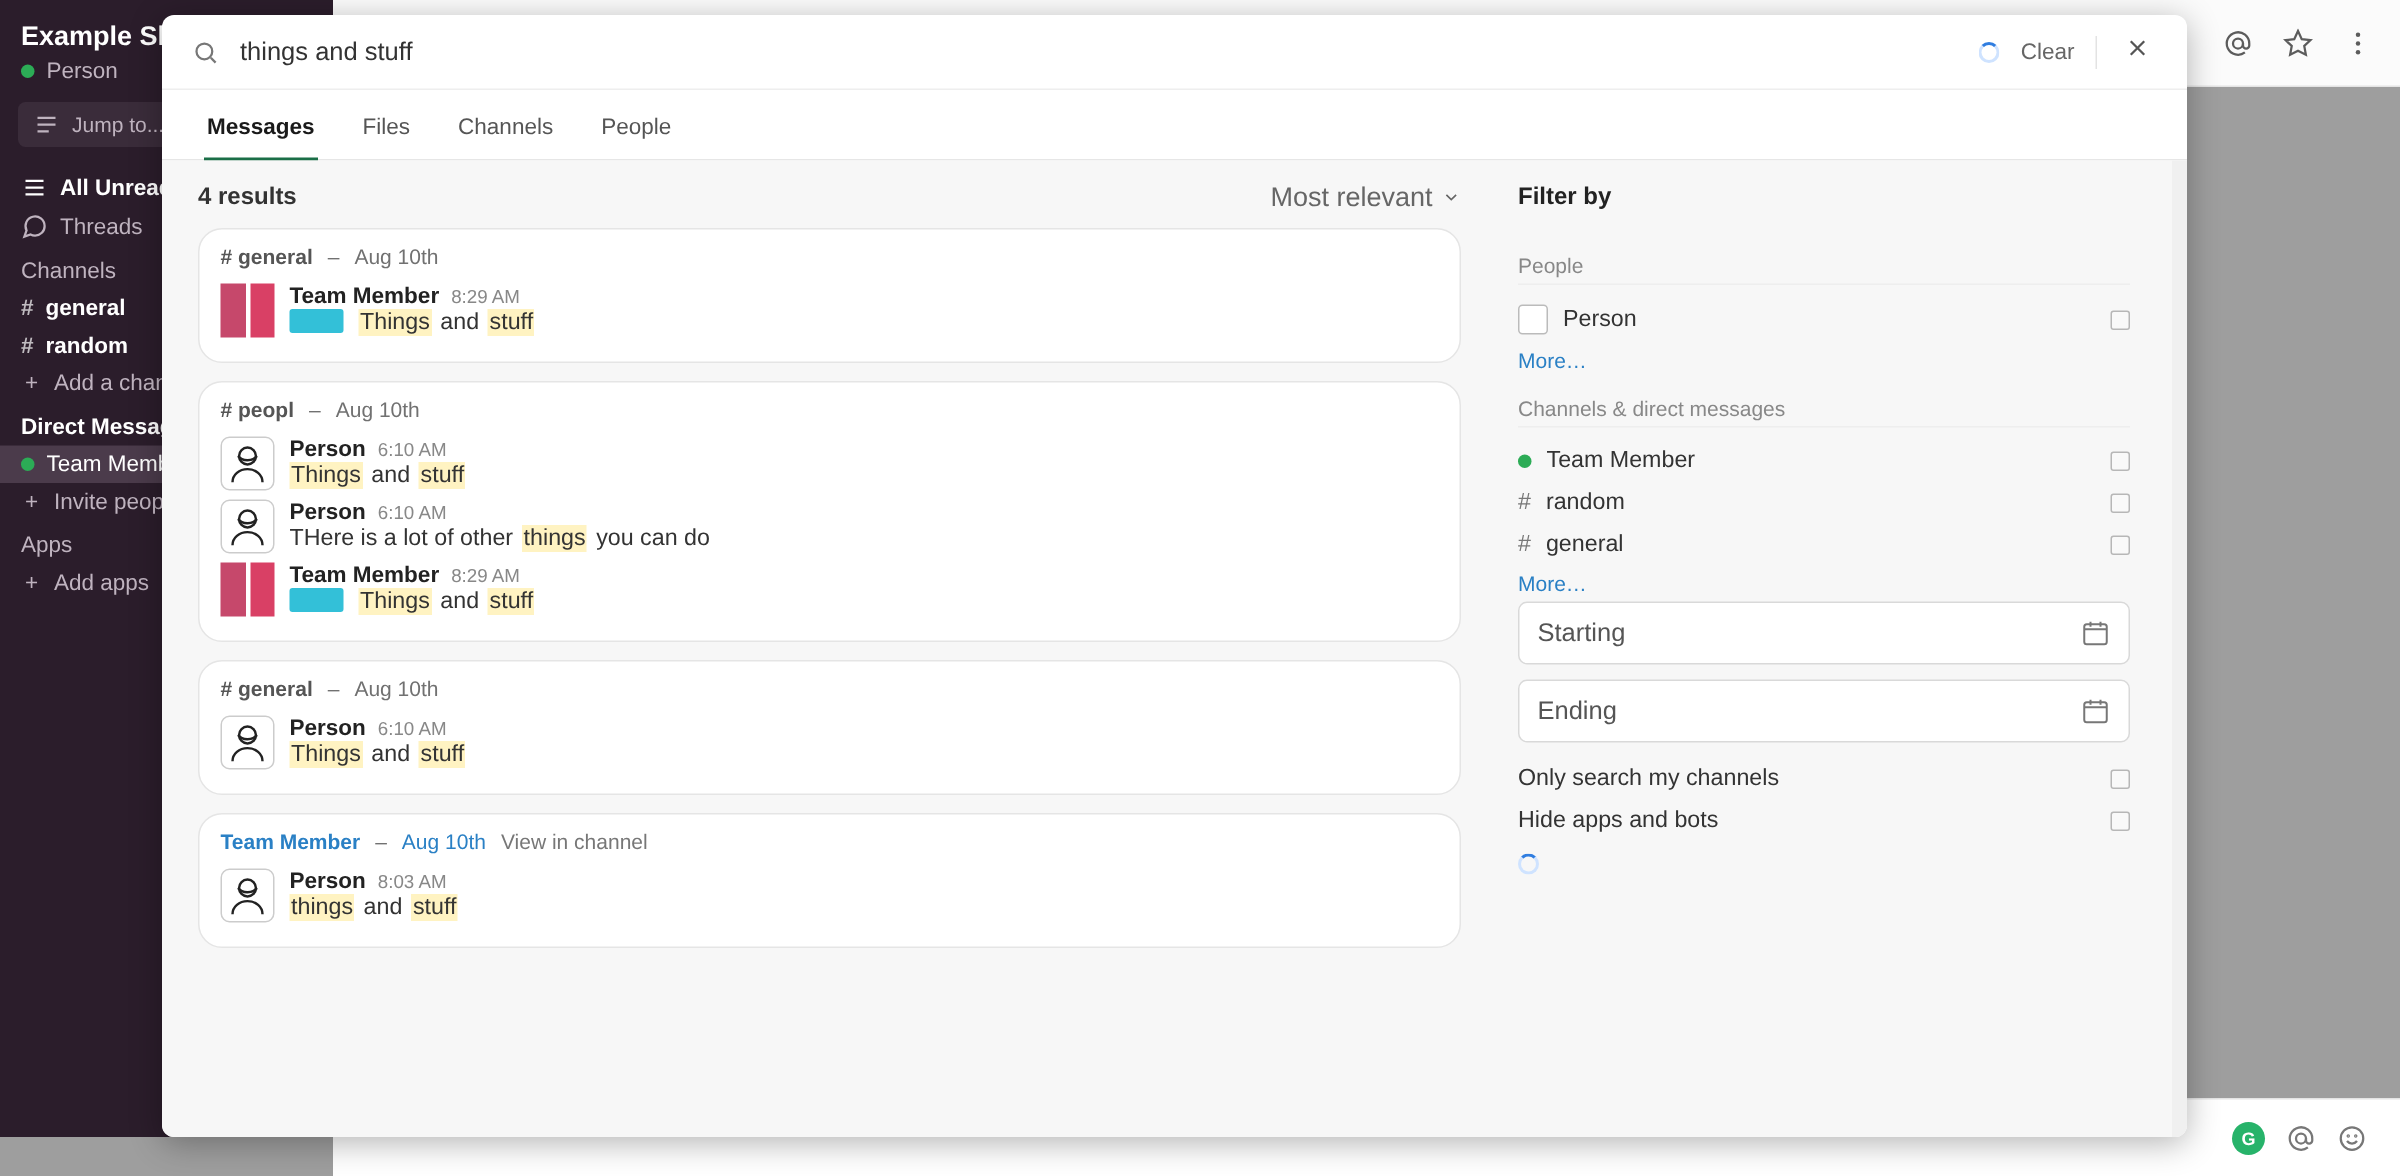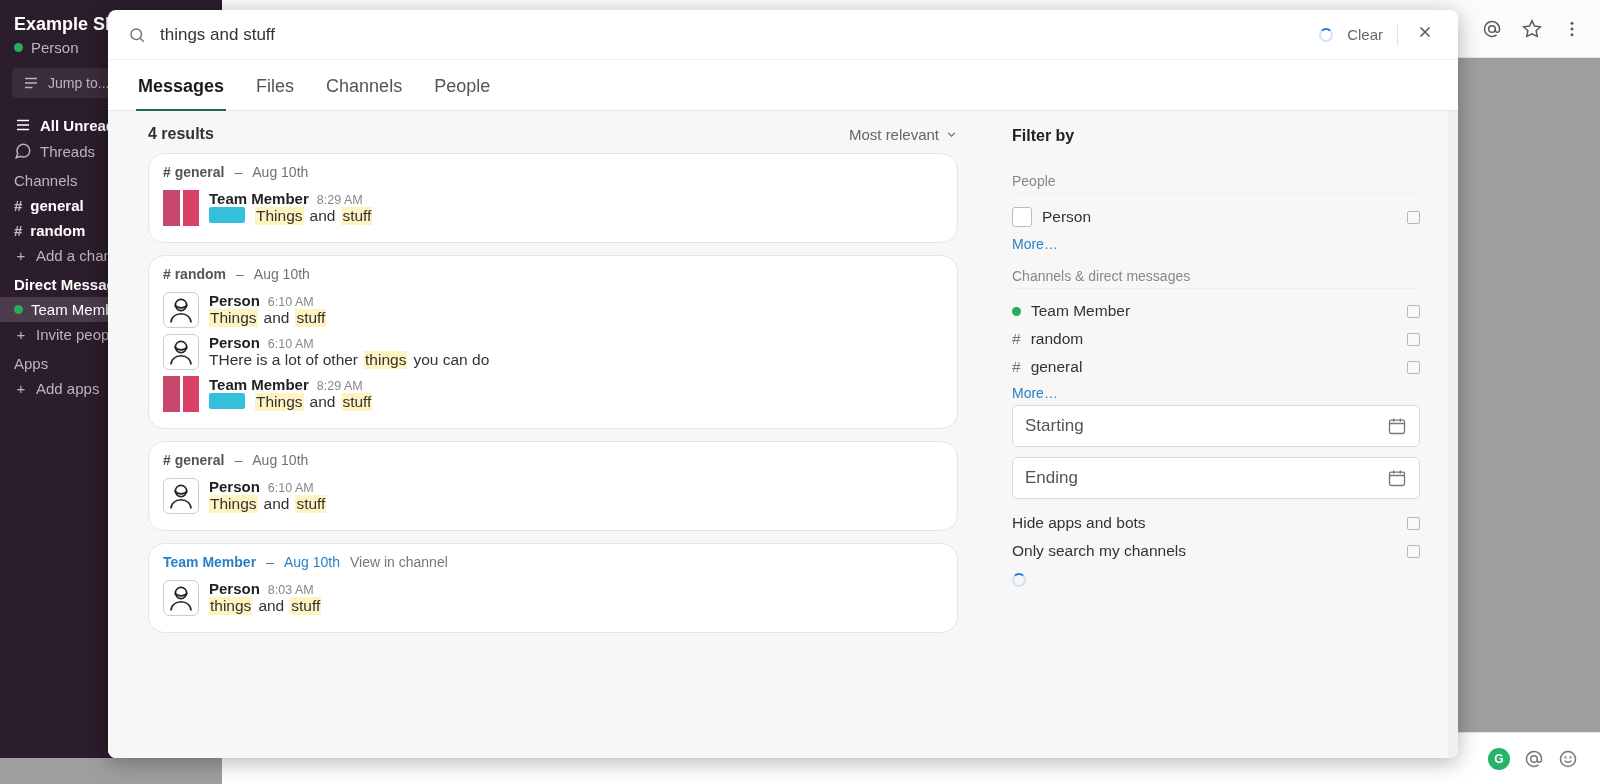--- a/index.html
+++ b/index.html
@@ -56,30 +56,30 @@
   }
   .search-header input {
     flex:1; border:none; outline:none; font-size:17px; color:#333;
   }
   .spinner { width:14px; height:14px; border:2px solid #cfe3ff; border-top-color:#2f7de0; border-radius:50%; }
   .clear-link { color:#666; font-size:15px; }
   .vline { width:1px; height:22px; background:#e3e3e3; }
   .close-x { color:#555; font-size:20px; padding:2px 4px; }
 
   .tabs { display:flex; gap:28px; padding:10px 28px 0; border-bottom:1px solid #e6e6e6; }
-  .tab { padding:6px 2px 12px; color:#555; font-size:18px; cursor:pointer; }
+  .tab { padding:6px 2px 12px; color:#555; font-size:15px; cursor:pointer; }
   .tab.active { color:#1a1a1a; font-weight:600; border-bottom:2px solid #1a6e47; margin-bottom:-1px; }
 
   .search-body { flex:1; display:flex; background:#f7f7f7; overflow:hidden; position:relative; }
-  .results-col { flex:1; padding:12px 40px; overflow:auto; }
+  .results-col { flex:1; padding:12px 24px; overflow:auto; }
   .filter-col { width:450px; padding:14px 28px 14px 14px; overflow:auto; position:relative; }
   .body-scrollbar { width:10px; background:#f0f0f0; }
 
   .results-head { display:flex; justify-content:space-between; align-items:center; color:#444; margin:2px 0 10px; }
-  .sort { color:#666; display:flex; align-items:center; gap:6px; font-size:15px; }
+  .sort { color:#666; display:flex; align-items:center; gap:6px; font-size:18px; }
 
   .result-card {
     background:#fff; border:1px solid #e5e5e5; border-radius:16px; padding:10px 14px 14px; margin-bottom:12px;
   }
   .card-head { display:flex; align-items:center; gap:10px; font-size:14px; color:#717171; margin-bottom:6px; }
   .card-head .chan { font-weight:600; color:#555; }
   .dm-link { color:#2a80c5; font-weight:600; font-size:14px; }
   .view-channel { color:#777; font-size:14px; }
 
   .msg { display:flex; gap:10px; padding:4px 0 2px; }
@@ -259,21 +259,21 @@
                 <div class="msg-top">
                   <span class="msg-name">Team Member</span>
                   <span class="msg-time">8:29 AM</span>
                 </div>
                 <div class="msg-text"><span class="thumb"></span><mark>Things</mark> and <mark>stuff</mark></div>
               </div>
             </div>
           </div>
           <div class="result-card">
             <div class="card-head">
-              <span class="chan"># random</span>
+              <span class="chan"># peopl</span>
               <span>–</span>
               <span>Aug 10th</span>
             </div>
             <div class="msg">
               <div class="avatar person">
                 <svg viewBox="0 0 24 24" fill="none" stroke="#222" stroke-width="1.3">
                   <circle cx="12" cy="8" r="4.5"></circle>
                   <path d="M4 22c0-4 3.6-7 8-7s8 3 8 7"></path>
                   <path d="M7 8c2 3 8 3 10 0"></path>
                 </svg>
@@ -412,25 +412,25 @@
       </div>
       <div class="date-input">
         <span>Ending</span>
         <svg class="cal-icon" viewBox="0 0 24 24" fill="none" stroke="currentColor" stroke-width="1.6">
             <rect x="3" y="5" width="18" height="16" rx="2"></rect>
             <path d="M3 9h18M8 3v4M16 3v4"></path>
           </svg>
       </div>
 
       <div class="filter-row">
+        <span>Only search my channels</span>
+        <span class="chk"></span>
+      </div>
+      <div class="filter-row">
         <span>Hide apps and bots</span>
         <span class="chk"></span>
       </div>
-      <div class="filter-row">
-        <span>Only search my channels</span>
-        <span class="chk"></span>
-      </div>
       <div class="spinner" style="margin-top:8px"></div>
     </div>
 
     <div class="body-scrollbar"></div>
   </div>
 </div>
 
 </body></html>

